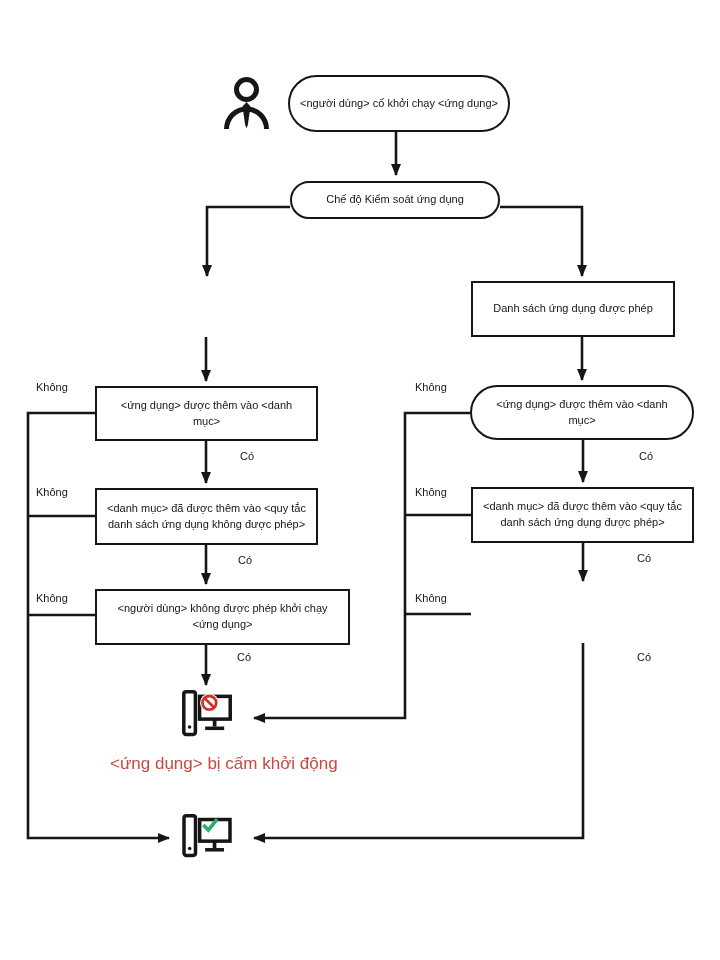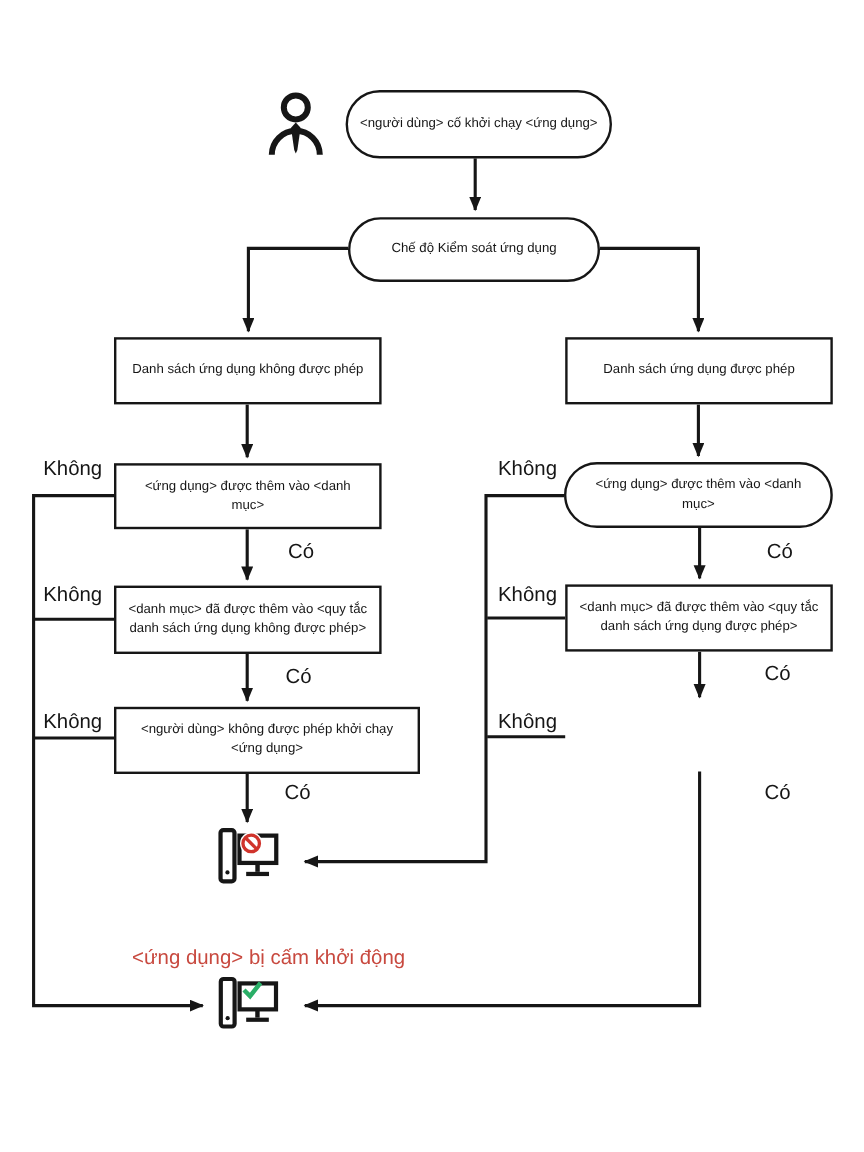--- a/index.html
+++ b/index.html
@@ -9,30 +9,30 @@
     overflow:hidden;
   }
   #wires { position:absolute; left:0; top:0; width:720px; height:960px; pointer-events:none; }
   .node {
     position:absolute; box-sizing:border-box; background:#fff;
     border:2.5px solid var(--line,#161616);
     display:flex; align-items:center; justify-content:center; text-align:center;
     font-size:11px; line-height:1.45; color:#161616; padding:3px 10px;
   }
   .stadium { border-radius:29px; }
-  .lbl { position:absolute; font-size:17px; color:#161616; white-space:nowrap; }
+  .lbl { position:absolute; font-size:11px; color:#161616; white-space:nowrap; }
   .outcome { position:absolute; font-size:17px; white-space:nowrap; }
-  #txt-blocked { left:110px; top:754px; color:var(--blocked-text,#c8493f);margin-top:34px; }
+  #txt-blocked { left:110px; top:754px; color:var(--blocked-text,#c8493f); }
   #txt-started { left:126px; top:871px; color:var(--started-text,#00716a); }
   .iconbox { position:absolute; }
   
   #n-start { left:288px; top:75px;  width:222px; height:57px; }
-  #n-mode  { left:290px; top:181px; width:210px; height:54px; border-radius:27px; }
+  #n-mode  { left:290px; top:181px; width:210px; height:38px; border-radius:27px; }
   #n-deny-header  { left:95px;  top:281px; width:223px; height:56px; }
-  #n-allow-header { left:471px; top:281px; width:223px; height:56px; }
+  #n-allow-header { left:471px; top:281px; width:204px; height:56px; }
   #n-l1 { left:95px;  top:386px; width:223px; height:55px; }
   #n-l2 { left:95px;  top:488px; width:223px; height:57px; }
   #n-l3 { left:95px;  top:589px; width:255px; height:56px; }
   #n-r1 { left:470px; top:385px; width:224px; height:55px; border-radius:28px; }
   #n-r2 { left:471px; top:487px; width:223px; height:56px; }
   #n-r3 { left:471px; top:586px; width:223px; height:57px; }
   
   #no-l1 { left:36px;  top:381px; } #no-l2 { left:36px;  top:486px; } #no-l3 { left:36px;  top:592px; }
   #no-r1 { left:415px; top:381px; } #no-r2 { left:415px; top:486px; } #no-r3 { left:415px; top:592px; }
   #yes-l1 { left:240px; top:450px; } #yes-l2 { left:238px; top:554px; } #yes-l3 { left:237px; top:651px; }
@@ -76,21 +76,20 @@
   </svg>
 
   <svg id="person" class="iconbox" viewBox="0 0 48 56" xmlns="http://www.w3.org/2000/svg">
     <circle cx="24" cy="13.5" r="10" fill="none" class="blk" stroke-width="5"></circle>
     <path d="M 4 53 A 20 20 0 0 1 44 53" fill="none" class="blk" stroke-width="5"></path>
     <path d="M24 26 L28 30.5 L25.3 49 L24 52 L22.7 49 L20 30.5 Z" fill="#161616"></path>
   </svg>
 
   <div id="n-start" class="node stadium">&lt;người dùng&gt; cố khởi chạy &lt;ứng dụng&gt;</div>
   <div id="n-mode" class="node stadium">Chế độ Kiểm soát ứng dụng</div>
-  <div id="n-deny-header" class="node">Danh sách ứng dụng không được phép</div>
   <div id="n-allow-header" class="node">Danh sách ứng dụng được phép</div>
   <div id="n-l1" class="node">&lt;ứng dụng&gt; được thêm vào &lt;danh mục&gt;</div>
   <div id="n-l2" class="node">&lt;danh mục&gt; đã được thêm vào &lt;quy tắc danh sách ứng dụng không được phép&gt;</div>
   <div id="n-l3" class="node">&lt;người dùng&gt; không được phép khởi chạy &lt;ứng dụng&gt;</div>
   <div id="n-r1" class="node stadium">&lt;ứng dụng&gt; được thêm vào &lt;danh mục&gt;</div>
   <div id="n-r2" class="node">&lt;danh mục&gt; đã được thêm vào &lt;quy tắc danh sách ứng dụng được phép&gt;</div>
 
   <span id="no-l1" class="lbl">Không</span>
   <span id="no-l2" class="lbl">Không</span>
   <span id="no-l3" class="lbl">Không</span>

